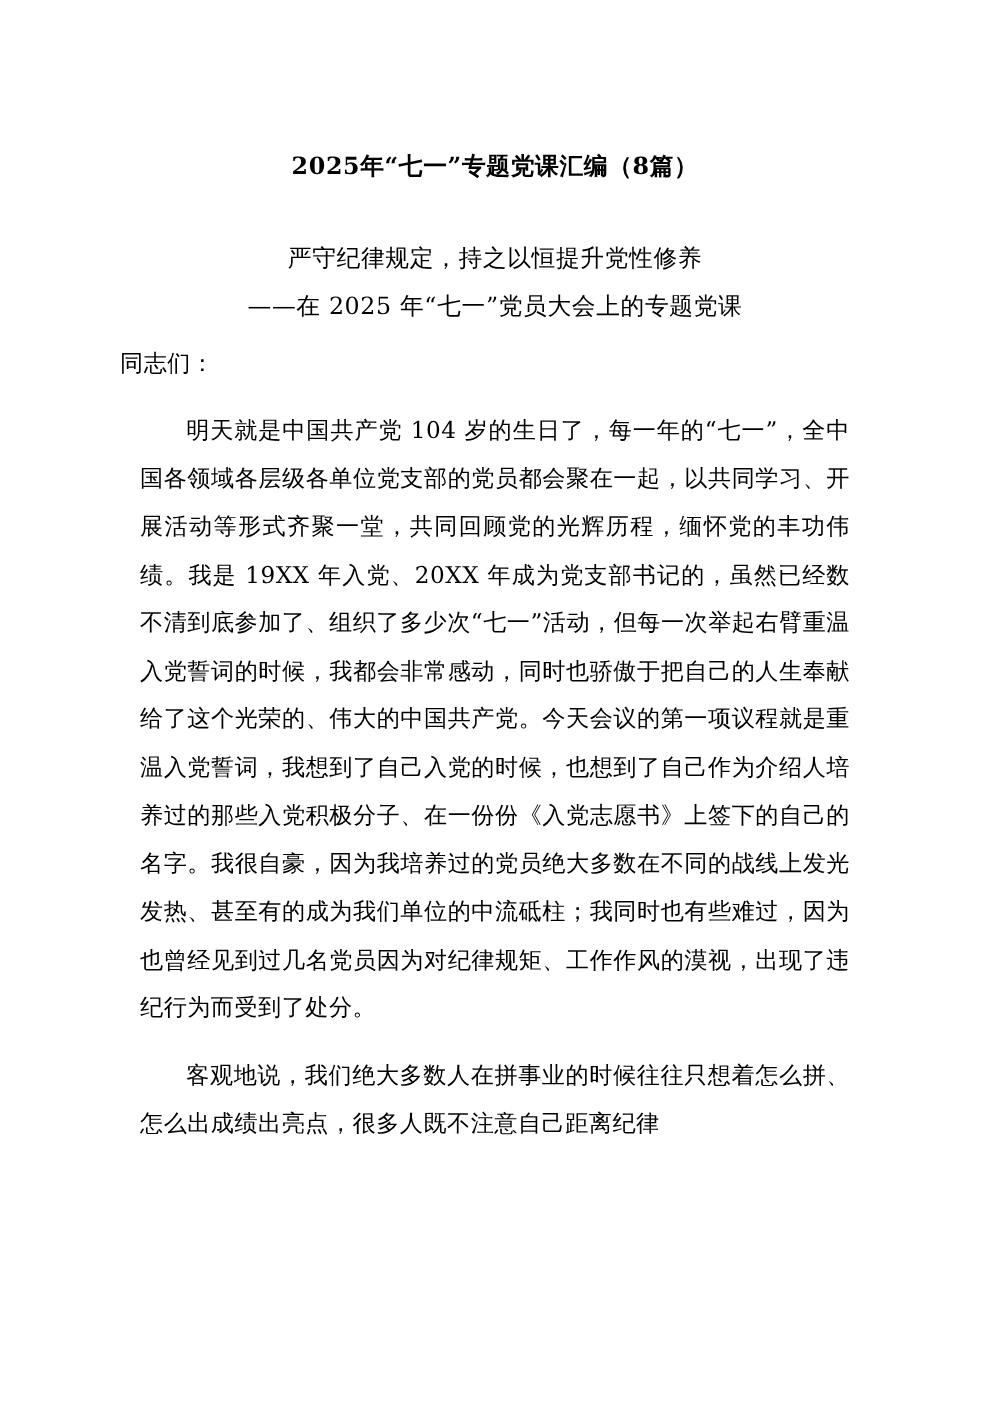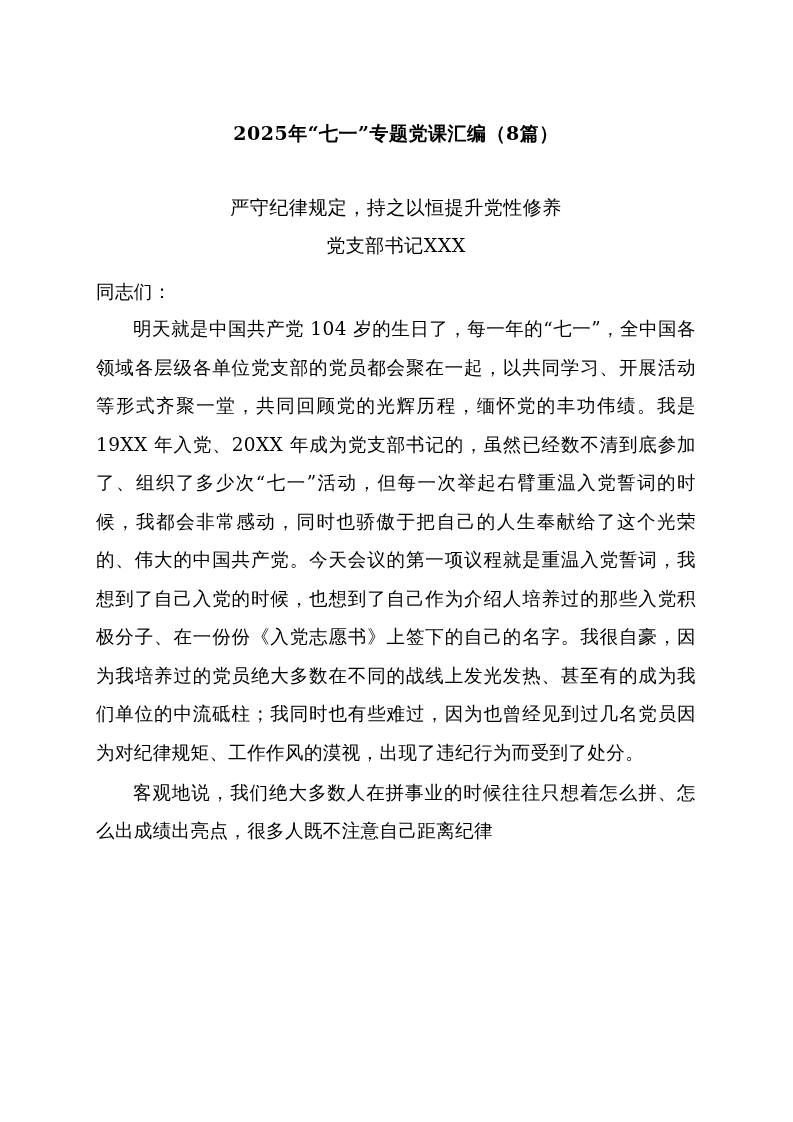--- a/index.html
+++ b/index.html
@@ -49,37 +49,37 @@
     text-indent: 0;
     letter-spacing: 0.4px;
   }
   .para {
     font-size: 18.5px;
     line-height: 2.08;
     text-align: justify;
     text-justify: inter-ideograph;
     text-indent: 2em;
     letter-spacing: 0.4px;
-    margin: 0;
+    margin: 16px;
   }
   .para + .para {
     margin-top: 2px;
   }
 </style>
 </head>
 <body>
 
 <div class="page">
   <div class="content">
 
     <div class="doc-title">2025年“七一”专题党课汇编（8篇）</div>
 
     <div class="subtitle-block">
       <div class="subtitle-line">严守纪律规定，持之以恒提升党性修养</div>
-      <div class="subtitle-line">党支部书记XXX</div>
+      <div class="subtitle-line">——在 2025 年“七一”党员大会上的专题党课</div>
     </div>
 
     <div class="salutation">同志们：</div>
 
     <p class="para">明天就是中国共产党 104 岁的生日了，每一年的“七一”，全中国各领域各层级各单位党支部的党员都会聚在一起，以共同学习、开展活动等形式齐聚一堂，共同回顾党的光辉历程，缅怀党的丰功伟绩。我是 19XX 年入党、20XX 年成为党支部书记的，虽然已经数不清到底参加了、组织了多少次“七一”活动，但每一次举起右臂重温入党誓词的时候，我都会非常感动，同时也骄傲于把自己的人生奉献给了这个光荣的、伟大的中国共产党。今天会议的第一项议程就是重温入党誓词，我想到了自己入党的时候，也想到了自己作为介绍人培养过的那些入党积极分子、在一份份《入党志愿书》上签下的自己的名字。我很自豪，因为我培养过的党员绝大多数在不同的战线上发光发热、甚至有的成为我们单位的中流砥柱；我同时也有些难过，因为也曾经见到过几名党员因为对纪律规矩、工作作风的漠视，出现了违纪行为而受到了处分。</p>
 
     <p class="para">客观地说，我们绝大多数人在拼事业的时候往往只想着怎么拼、怎么出成绩出亮点，很多人既不注意自己距离纪律</p>
 
   </div>
 </div>

